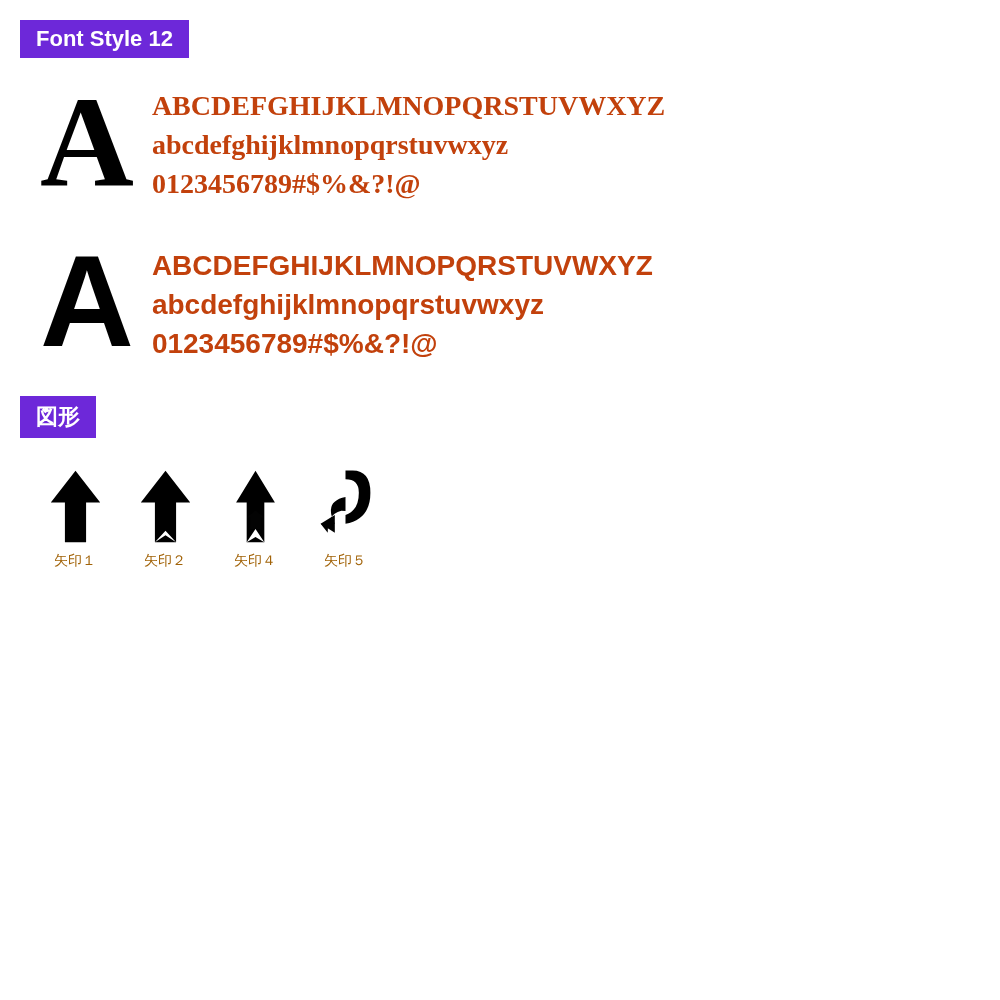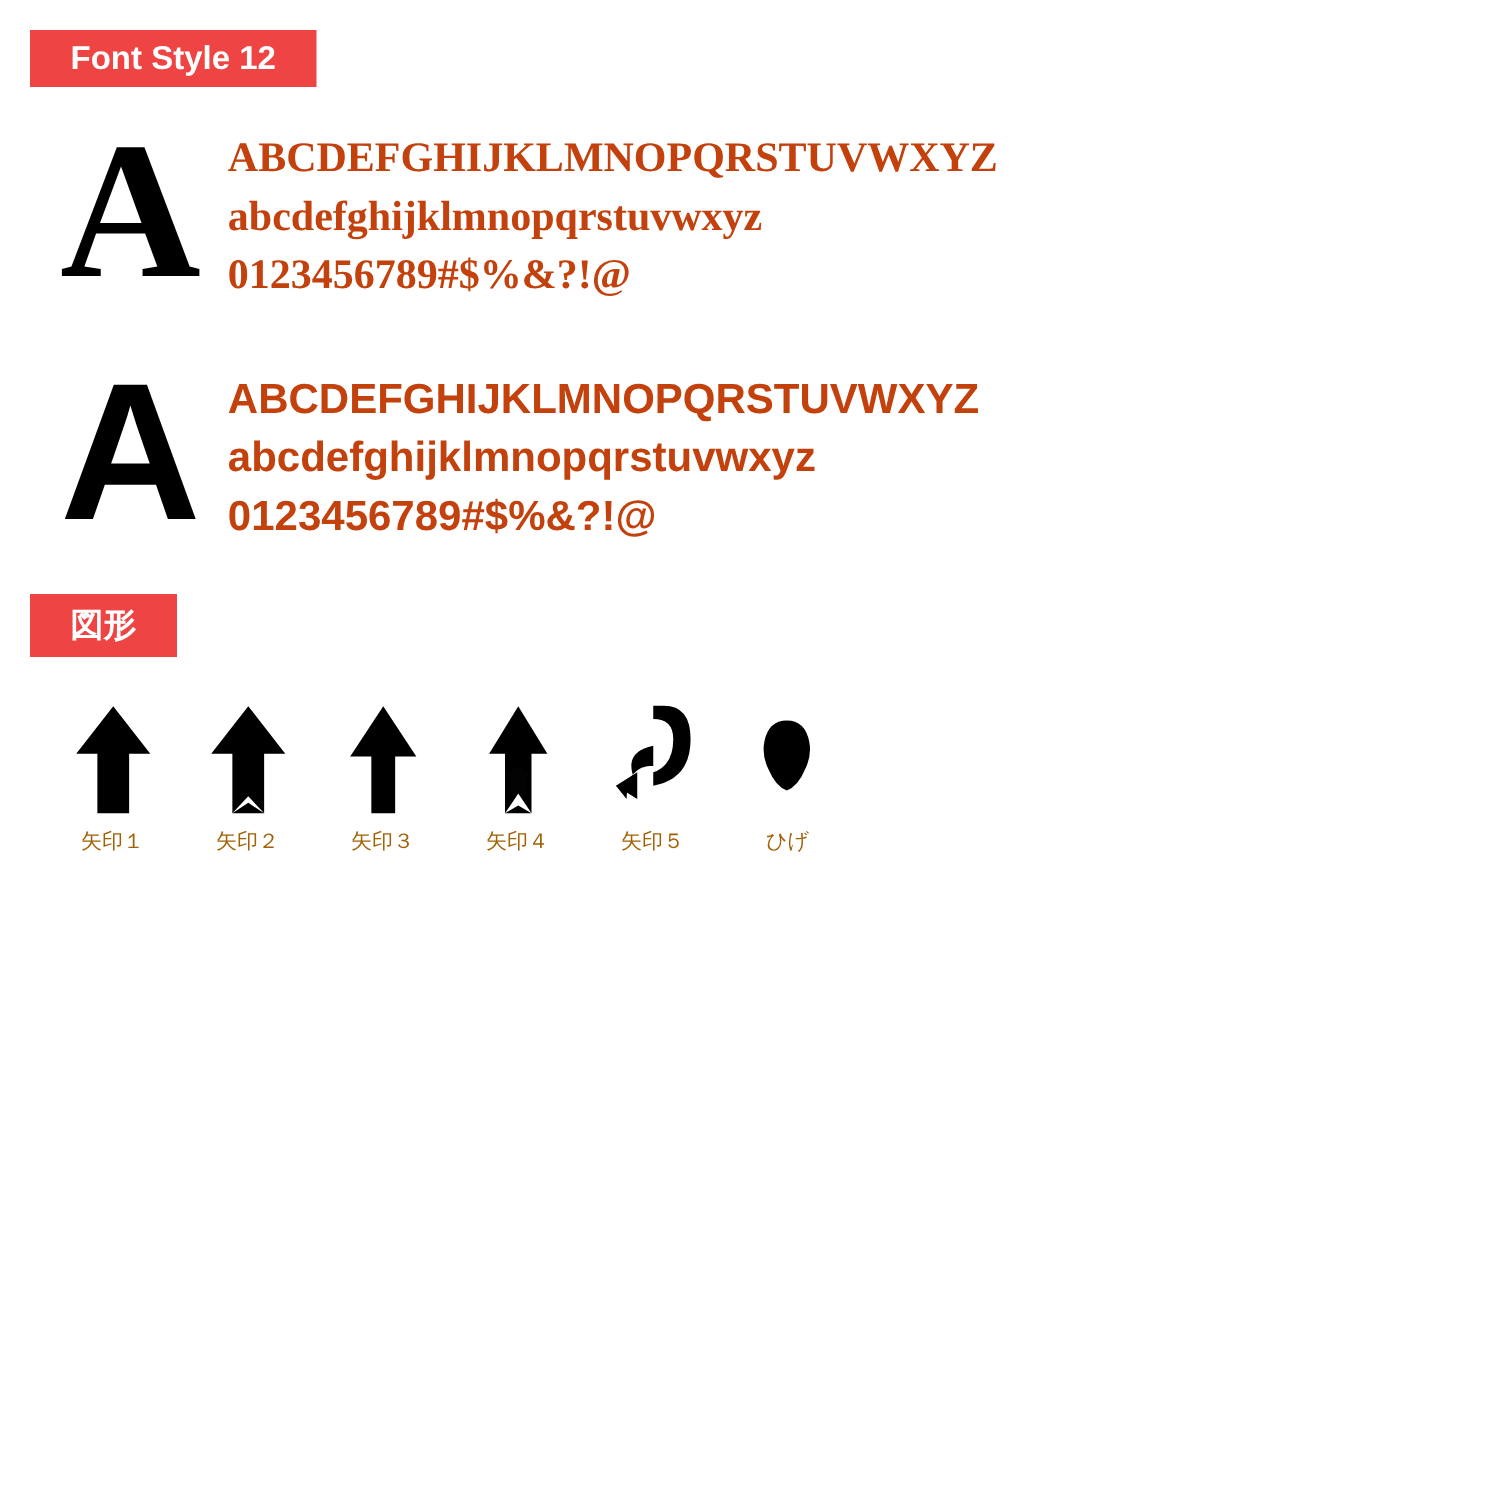--- a/index.html
+++ b/index.html
@@ -10,26 +10,26 @@
       min-height: 1000px;
       padding: 20px;
     }
 
     .section {
       margin-bottom: 30px;
     }
 
     .section-label {
       display: inline-block;
-      background: #ef4444;
+      background: #6d28d9;
       color: #fff;
       font-family: sans-serif;
       font-size: 22px;
       font-weight: bold;
-      padding: 6px 27px;
+      padding: 6px 16px;
       margin-bottom: 18px;
     }
 
     .font-demo {
       display: flex;
       align-items: flex-start;
       padding-left: 20px;
     }
 
     .big-letter {
@@ -154,28 +154,20 @@
     <div class="shape-item">
       <div class="shape-svg">
         <svg viewBox="0 0 60 85" width="55" height="75">
           <polygon points="30,2 58,38 42,38 42,83 18,83 18,38 2,38" fill="#000"></polygon>
           <polygon points="18,83 30,70 42,83 30,75" fill="#fff"></polygon>
         </svg>
       </div>
       <div class="shape-label">矢印２</div>
     </div>
 
-    <div class="shape-item">
-      <div class="shape-svg">
-        <svg viewBox="0 0 60 85" width="55" height="75">
-          <polygon points="30,2 55,40 39,40 39,83 21,83 21,40 5,40" fill="#000"></polygon>
-        </svg>
-      </div>
-      <div class="shape-label">矢印３</div>
-    </div>
 
     <div class="shape-item">
       <div class="shape-svg">
         <svg viewBox="0 0 60 85" width="55" height="75">
 
           <polygon points="30,2 52,38 40,38 40,83 20,83 20,38 8,38" fill="#000"></polygon>
 
           <polygon points="20,83 30,68 40,83 30,77" fill="#fff"></polygon>
 
           <polygon points="20,55 30,47 40,55 36,55 36,68 24,68 24,55" fill="#fff" opacity="0.01"></polygon>
@@ -191,23 +183,15 @@
           <polygon points="2,65 18,55 18,75" fill="#000"></polygon>
         </svg>
       </div>
       <div class="shape-label">矢印５</div>
     </div>
 
 
 
 
 
-    <div class="shape-item">
-      <div class="shape-svg">
-        <svg viewBox="0 0 45 85" width="42" height="80">
-          <path d="M22 15 Q 35 15 38 30 Q 40 40 35 50 Q 30 62 22 65 Q 14 62 9 50 Q 4 40 6 30 Q 9 15 22 15 Z" fill="#000"></path>
-        </svg>
-      </div>
-      <div class="shape-label">ひげ</div>
-    </div>
 
   </div>
 </div>
 
 </body></html>

